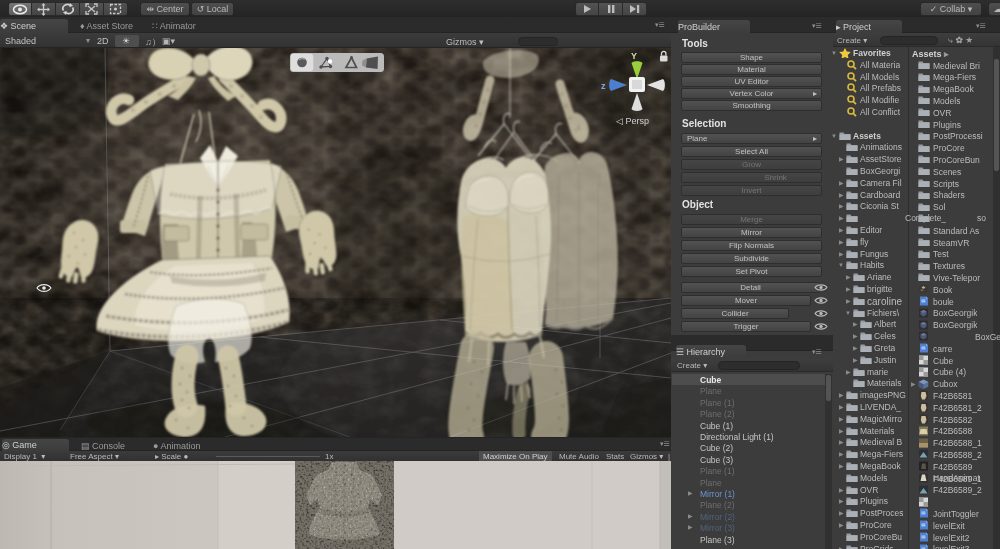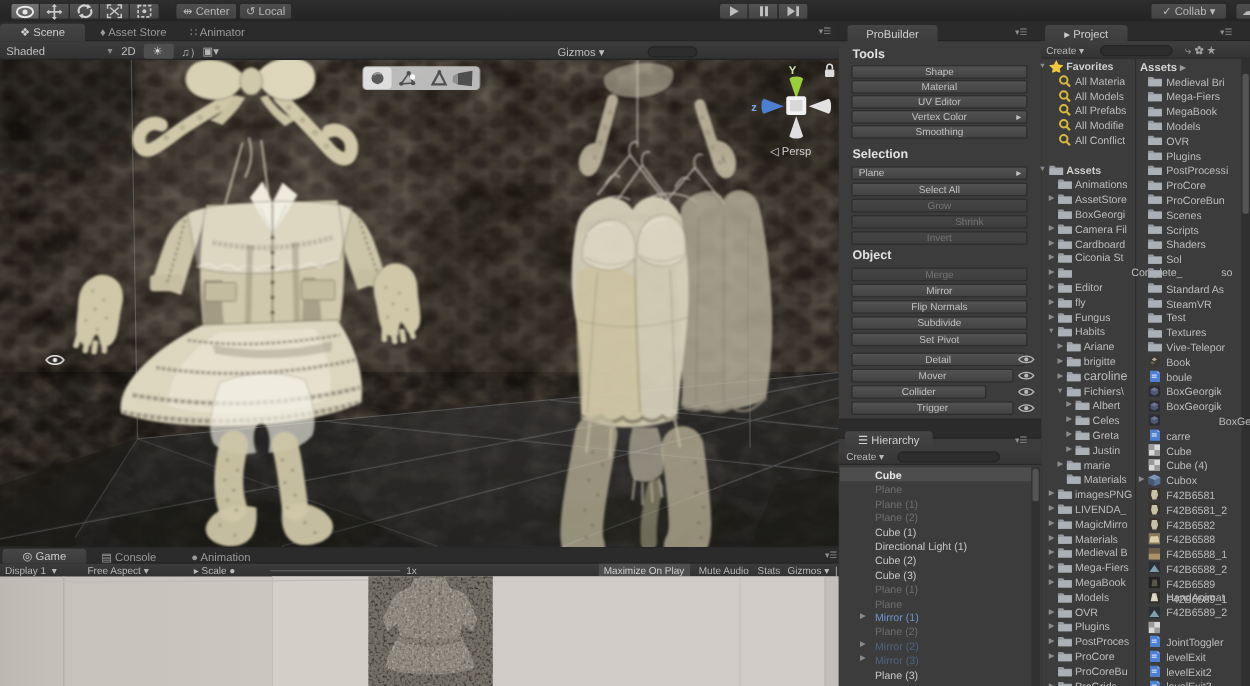--- a/index.html
+++ b/index.html
@@ -10,21 +10,21 @@
 
 #topbar{position:absolute;left:0;top:0;width:1000px;height:18px;background:linear-gradient(#2e2e2e,#232323);}
 .toolgrp{position:absolute;top:2px;height:14px;display:flex;}
 .toolbtn{width:24px;height:14px;background:linear-gradient(#525252,#454545);border:1px solid #2a2a2a;border-left:none;display:flex;align-items:center;justify-content:center;}
 .toolbtn:first-child{border-left:1px solid #282828;border-radius:3px 0 0 3px;}
 .toolbtn:last-child{border-radius:0 3px 3px 0;}
 .toolbtn.sel{background:linear-gradient(#757575,#5e5e5e);}
 .tbtxt{position:absolute;top:2px;height:14px;background:linear-gradient(#4e4e4e,#424242);border:1px solid #282828;border-radius:3px;color:#b8b8b8;font-size:9px;line-height:12px;text-align:center;}
 
 .tabstrip{position:absolute;height:16px;background:#2b2b2b;border-bottom:1px solid #242424;}
-.tab{position:absolute;top:2px;height:14px;background:linear-gradient(#454545,#3c3c3c);border-radius:3px 3px 0 0;color:#cfcfcf;font-size:9px;line-height:14px;text-align:center;}
+.tab{position:absolute;top:2px;height:14px;background:linear-gradient(#454545,#3c3c3c);border-radius:3px 3px 0 0;color:#cfcfcf;font-size:9px;line-height:14px;text-align:left;}
 .tabghost{position:absolute;top:3px;color:#9a9a9a;font-size:9px;line-height:13px;}
 .panemenu{position:absolute;color:#8f8f8f;font-size:7px;}
 
 #scenetb{position:absolute;left:0;top:33px;width:671px;height:15px;background:linear-gradient(#3c3c3c,#323232);border-bottom:1px solid #242424;color:#b5b5b5;font-size:9px;}
 
 .panel{position:absolute;background:#3c3c3c;}
 .hdr{position:absolute;color:#e2e2e2;font-weight:bold;font-size:10px;}
 .pbbtn{position:absolute;left:681px;width:141px;height:11px;background:linear-gradient(#525252,#434343);border:1px solid #2e2e2e;border-radius:2px;color:#c2c2c2;font-size:8px;line-height:10px;text-align:center;}
 .pbbtn.dim{color:#757575;background:linear-gradient(#454545,#3e3e3e);}
 .row{position:absolute;font-size:9px;color:#b9b9b9;white-space:nowrap;}

